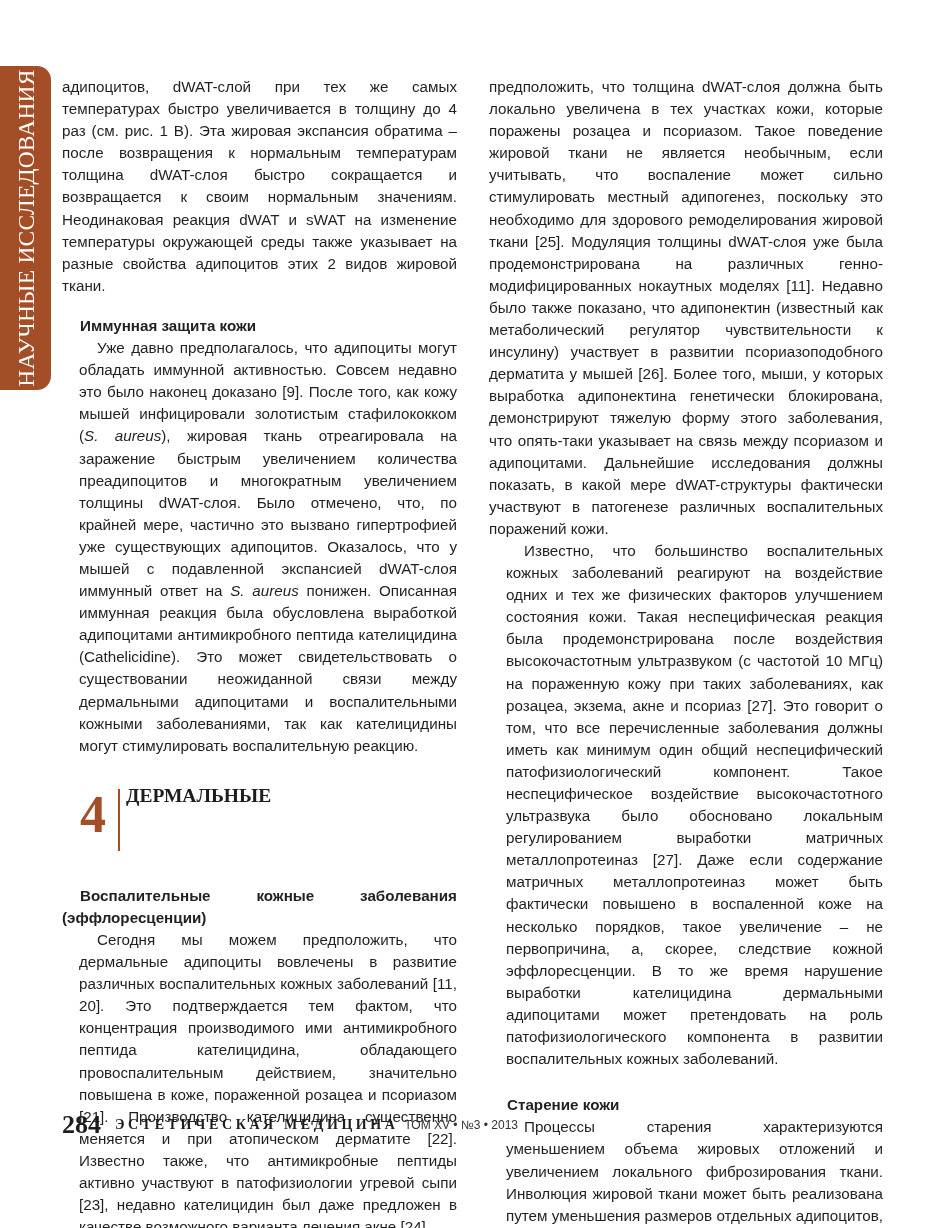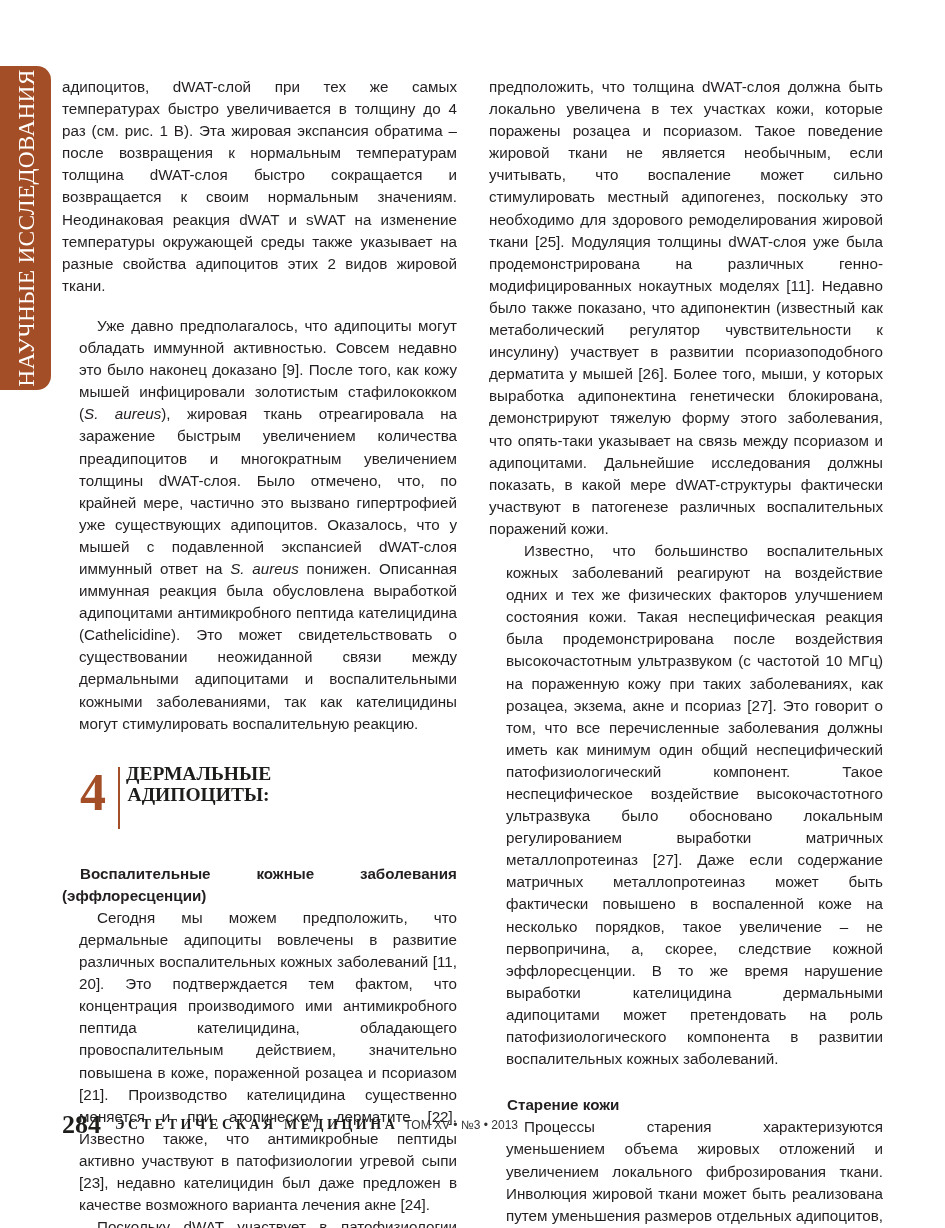--- a/index.html
+++ b/index.html
@@ -34,28 +34,28 @@
 </head>
 <body>
 
 <div class="side-tab">
   <span>НАУЧНЫЕ ИССЛЕДОВАНИЯ</span>
 </div>
 
 <div class="col col-left">
   <p>адипоцитов, dWAT-слой при тех же самых температурах быстро увеличивается в толщину до 4 раз (см. рис. 1 В). Эта жировая экспансия обратима – после возвращения к нормальным температурам толщина dWAT-слоя быстро сокращается и возвращается к своим нормальным значениям. Неодинаковая реакция dWAT и sWAT на изменение температуры окружающей среды также указывает на разные свойства адипоцитов этих 2 видов жировой ткани.</p>
   <div class="gap"></div>
+  <p class="sub">Иммунная защита кожи</p>
   <p class="indent"><span>Уже давно предполагалось, что адипоциты могут обладать иммунной активностью. Совсем недавно это было наконец доказано [9]. После того, как кожу мышей инфицировали золотистым стафилококком (</span><span class="it">S. aureus</span><span>), жировая ткань отреагировала на заражение быстрым увеличением количества преадипоцитов и многократным увеличением толщины dWAT-слоя. Было отмечено, что, по крайней мере, частично это вызвано гипертрофией уже существующих адипоцитов. Оказалось, что у мышей с подавленной экспансией dWAT-слоя иммунный ответ на </span><span class="it">S. aureus</span><span> понижен. Описанная иммунная реакция была обусловлена выработкой адипоцитами антимикробного пептида кателицидина (Cathelicidine). Это может свидетельствовать о существовании неожиданной связи между дермальными адипоцитами и воспалительными кожными заболеваниями, так как кателицидины могут стимулировать воспалительную реакцию.</span></p>
 
   <div class="section">
     <div class="sec-num">4</div>
     <div class="sec-bar"></div>
     <div class="sec-title">
       <div>Дермальные</div>
-      <div>адипоциты:</div>
     </div>
   </div>
 
   <p class="sub" style="padding-left:0;text-indent:18px;">Воспалительные кожные заболевания (эффлоресценции)</p>
   <p class="indent">Сегодня мы можем предположить, что дермальные адипоциты вовлечены в развитие различных воспалительных кожных заболеваний [11, 20]. Это подтверждается тем фактом, что концентрация производимого ими антимикробного пептида кателицидина, обладающего провоспалительным действием, значительно повышена в коже, пораженной розацеа и псориазом [21]. Производство кателицидина существенно меняется и при атопическом дерматите [22]. Известно также, что антимикробные пептиды активно участвуют в патофизиологии угревой сыпи [23], недавно кателицидин был даже предложен в качестве возможного варианта лечения акне [24].</p>
   <p class="indent">Поскольку dWAT участвует в патофизиологии различных воспалительных кожных заболеваний, можно</p>
 </div>
 
 <div class="col col-right">
   <p>предположить, что толщина dWAT-слоя должна быть локально увеличена в тех участках кожи, которые поражены розацеа и псориазом. Такое поведение жировой ткани не является необычным, если учитывать, что воспаление может сильно стимулировать местный адипогенез, поскольку это необходимо для здорового ремоделирования жировой ткани [25]. Модуляция толщины dWAT-слоя уже была продемонстрирована на различных генно-модифицированных нокаутных моделях [11]. Недавно было также показано, что адипонектин (известный как метаболический регулятор чувствительности к инсулину) участвует в развитии псориазоподобного дерматита у мышей [26]. Более того, мыши, у которых выработка адипонектина генетически блокирована, демонстрируют тяжелую форму этого заболевания, что опять-таки указывает на связь между псориазом и адипоцитами. Дальнейшие исследования должны показать, в какой мере dWAT-структуры фактически участвуют в патогенезе различных воспалительных поражений кожи.</p>

